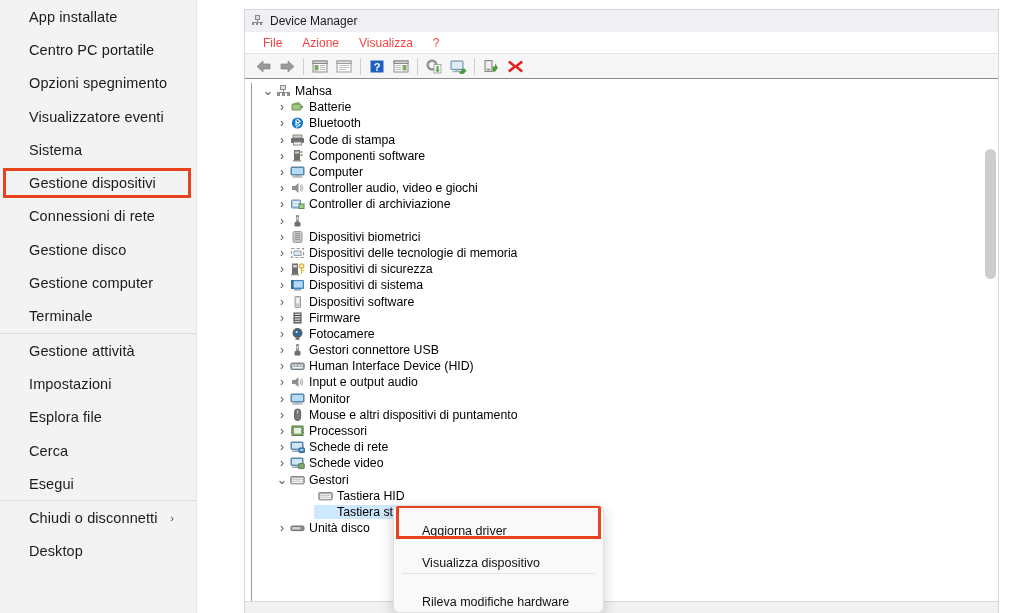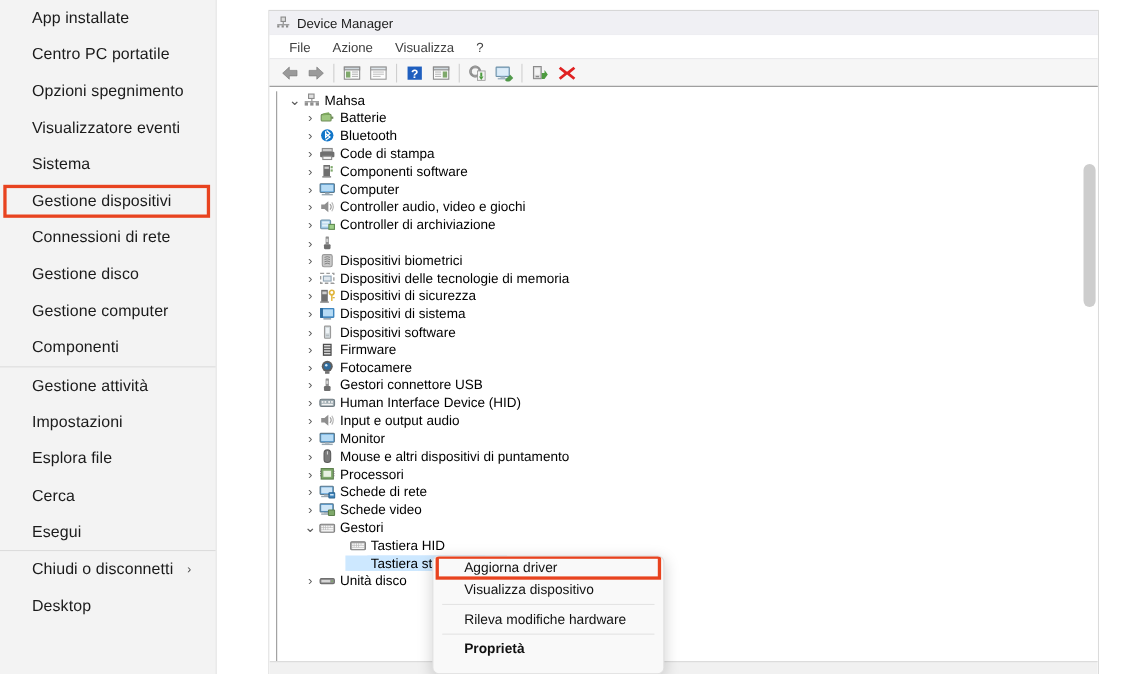--- a/index.html
+++ b/index.html
@@ -59,21 +59,21 @@
     padding-left: 6px;
     font-size: 12px; color: #1b1b1b;
     border-bottom: 1px solid #eeeef2;
   }
   #dm-title .tbl-icon { margin-right: 6px; display:flex; align-items:center; }
   #dm-menu {
     height: 22px;
     background: #ffffff;
     display: flex; align-items: center;
     padding-left: 8px;
-    font-size: 12px; color: #404040;
+    font-size: 12px; color: #ef4444;
     border-bottom: 1px solid #e2e2e4;
   }
   #dm-menu .m { padding: 0 10px; }
   #dm-toolbar {
     height: 25px;
     background: #f6f6f6;
     display: flex; align-items: center;
     padding-left: 6px;
     border-bottom: 1px solid #8b8b8b;
   }
@@ -145,22 +145,22 @@
     width: 211px; height: 108px;
     background: #f9f9f9;
     border: 1px solid #e0e0e0;
     border-radius: 6px;
     box-shadow: 0 4px 14px rgba(0,0,0,.18);
     overflow: hidden;
     z-index: 40;
   }
   .ctx-item {
     position: relative;
-    height: 20px;
-    display: flex; align-items: center;
+    height: 32px;
+    display: flex; align-items: flex-end;
     padding-left: 28px;
     font-size: 12.5px; color: #111111;
     white-space: nowrap;
   }
   .ctx-item.bold { font-weight: bold; }
   .ctx-sep { height: 1px; background: #e4e4e4; margin: 3px 8px 3px 8px; }
   .ctx-item.highlight::after {
     content: "";
     position: absolute;
     left: 2px; top: -1px; right: 2px; bottom: -1px;
@@ -198,21 +198,21 @@
       <div class="winx-item">
         <span>Connessioni di rete</span>
       </div>
       <div class="winx-item">
         <span>Gestione disco</span>
       </div>
       <div class="winx-item">
         <span>Gestione computer</span>
       </div>
       <div class="winx-item">
-        <span>Componenti</span>
+        <span>Terminale</span>
       </div>
       <div class="winx-sep"></div>
       <div class="winx-item">
         <span>Gestione attività</span>
       </div>
       <div class="winx-item">
         <span>Impostazioni</span>
       </div>
       <div class="winx-item">
         <span>Esplora file</span>

